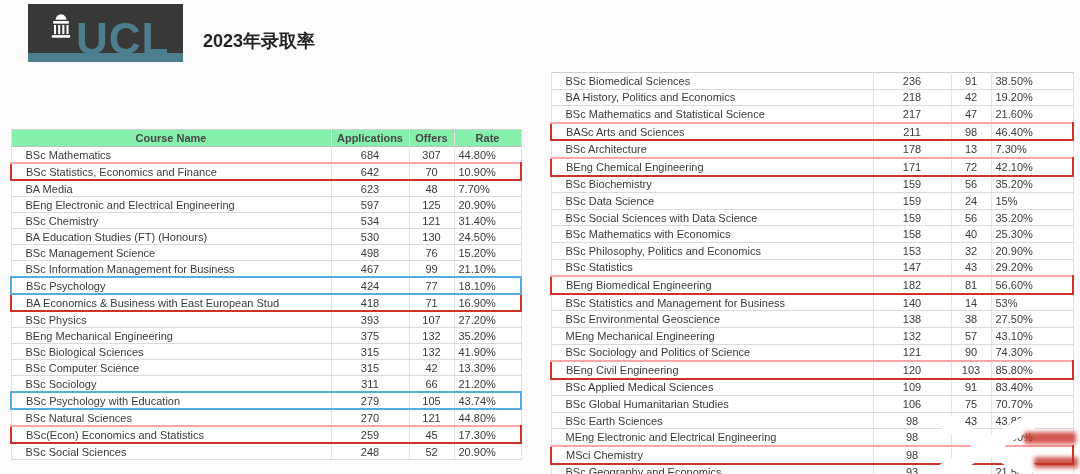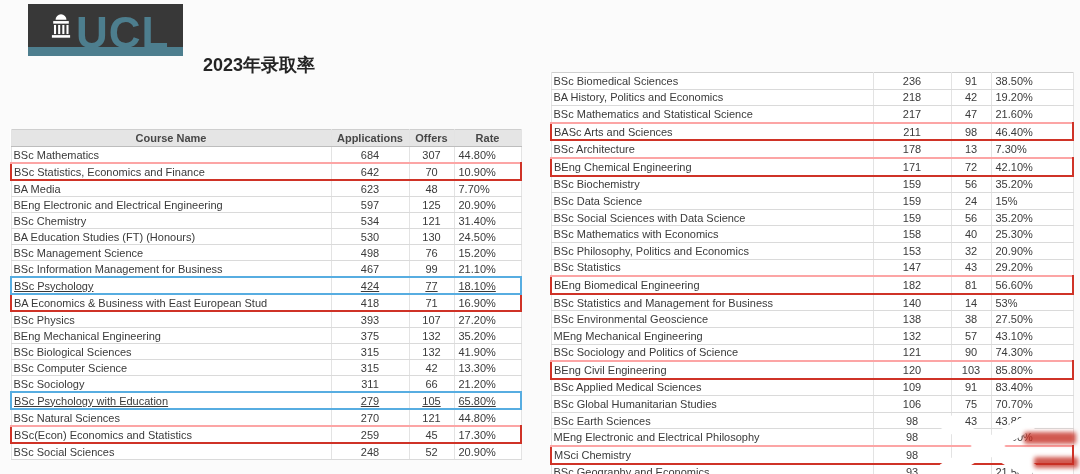--- a/index.html
+++ b/index.html
@@ -3,63 +3,63 @@
 <meta charset="utf-8">
 <style>
   html,body{margin:0;padding:0;}
   body{
     width:1080px;height:474px;position:relative;overflow:hidden;
     background:#fbfbfb;
     font-family:"Liberation Sans","DejaVu Sans",sans-serif;
   }
   
   .logo{
-    position:absolute;left:28px;top:4px;width:155px;height:52px;
+    position:absolute;left:28px;top:4px;width:155px;height:58px;
     background:#383838;overflow:hidden;
   }
   .logo .bar{position:absolute;left:0;bottom:0;width:100%;height:9px;background:#4d7e8e;}
   .logo .ucl-text{
     position:absolute;left:48px;bottom:1px;
     font-size:44px;font-weight:800;letter-spacing:1px;line-height:1;
     color:#4d7e8e;font-family:"Liberation Sans",sans-serif;
   }
   .logo .building{position:absolute;left:20px;top:9px;width:26px;height:26px;}
   
   .page-title{
     position:absolute;left:203px;top:29px;
-    font-size:18px;color:#242424;font-weight:600;margin-top:24px;
+    font-size:18px;color:#242424;font-weight:600;
   }
   
   .tbl-wrap{position:absolute;}
   #left-wrap{left:10px;top:129px;width:510px;}
   #right-wrap{left:550px;top:72px;width:522px;}
   table{
     border-collapse:collapse;table-layout:fixed;width:100%;
     font-size:11px;color:#3a3a3a;background:#fff;
   }
   td,th{
     padding:0 4px;white-space:nowrap;overflow:hidden;
     border-right:1px solid #e3e3e3;border-bottom:1px solid #dadada;
     border-left:1px solid #e3e3e3;
   }
   #left-table td{height:15px;}
   #right-table td{height:15.6px;}
   th{
-    height:16px;background:#e5e5e5;color:#474747;
+    height:16px;background:#86efac;color:#474747;
     font-weight:600;text-align:center;border-bottom:1px solid #bdbdbd;
   }
   table{border-top:1px solid #cfcfcf;}
-  .c-name{text-align:left;padding-left:2px;}
+  .c-name{text-align:left;padding-left:14px;}
   .c-num{text-align:center;}
   .c-rate{text-align:left;padding-right:6px;}
   
   tr.hl-red td{border-top:2px solid #fca5a5;border-bottom:2px solid #cf3327;}
   tr.hl-red td:first-child{border-left:2px solid #cf3327;}
   tr.hl-red td:last-child{border-right:2px solid #cf3327;}
-  tr.hl-blue td{border-top:2px solid #57ade1;border-bottom:2px solid #57ade1;text-decoration:underline;}
+  tr.hl-blue td{border-top:2px solid #57ade1;border-bottom:2px solid #57ade1;}
   tr.hl-blue td:first-child{border-left:2px solid #57ade1;}
   tr.hl-blue td:last-child{border-right:2px solid #57ade1;}
   
   .watermark{position:absolute;right:0;bottom:0;width:150px;height:54px;pointer-events:none;}
   .wm-bar{position:absolute;background:#ffffff;height:16px;width:104px;border-radius:2px;}
   .wm-bar1{left:6px;top:18px;transform:rotate(30deg);}
   .wm-bar2{left:6px;top:18px;transform:rotate(-30deg);}
   .wm-red{position:absolute;background:rgba(197,48,36,.8);filter:blur(2px);border-radius:2px;}
   .wm-red1{right:4px;top:12px;width:52px;height:12px;}
   .wm-red2{right:2px;bottom:6px;width:44px;height:11px;}
@@ -187,21 +187,21 @@
         <tr>
           <td class="c-name">BSc Sociology</td>
           <td class="c-num">311</td>
           <td class="c-num">66</td>
           <td class="c-rate">21.20%</td>
         </tr>
         <tr class="hl-blue">
           <td class="c-name">BSc Psychology with Education</td>
           <td class="c-num">279</td>
           <td class="c-num">105</td>
-          <td class="c-rate">65.80%</td>
+          <td class="c-rate">43.74%</td>
         </tr>
         <tr>
           <td class="c-name">BSc Natural Sciences</td>
           <td class="c-num">270</td>
           <td class="c-num">121</td>
           <td class="c-rate">44.80%</td>
         </tr>
         <tr class="hl-red">
           <td class="c-name">BSc(Econ) Economics and Statistics</td>
           <td class="c-num">259</td>
@@ -347,21 +347,21 @@
           <td class="c-num">75</td>
           <td class="c-rate">70.70%</td>
         </tr>
         <tr>
           <td class="c-name">BSc Earth Sciences</td>
           <td class="c-num">98</td>
           <td class="c-num">43</td>
           <td class="c-rate">43.80%</td>
         </tr>
         <tr>
-          <td class="c-name">MEng Electronic and Electrical Philosophy</td>
+          <td class="c-name">MEng Electronic and Electrical Engineering</td>
           <td class="c-num">98</td>
           <td class="c-num">16</td>
           <td class="c-rate">16.30%</td>
         </tr>
         <tr class="hl-red">
           <td class="c-name">MSci Chemistry</td>
           <td class="c-num">98</td>
           <td class="c-num">47</td>
           <td class="c-rate"></td>
         </tr>

